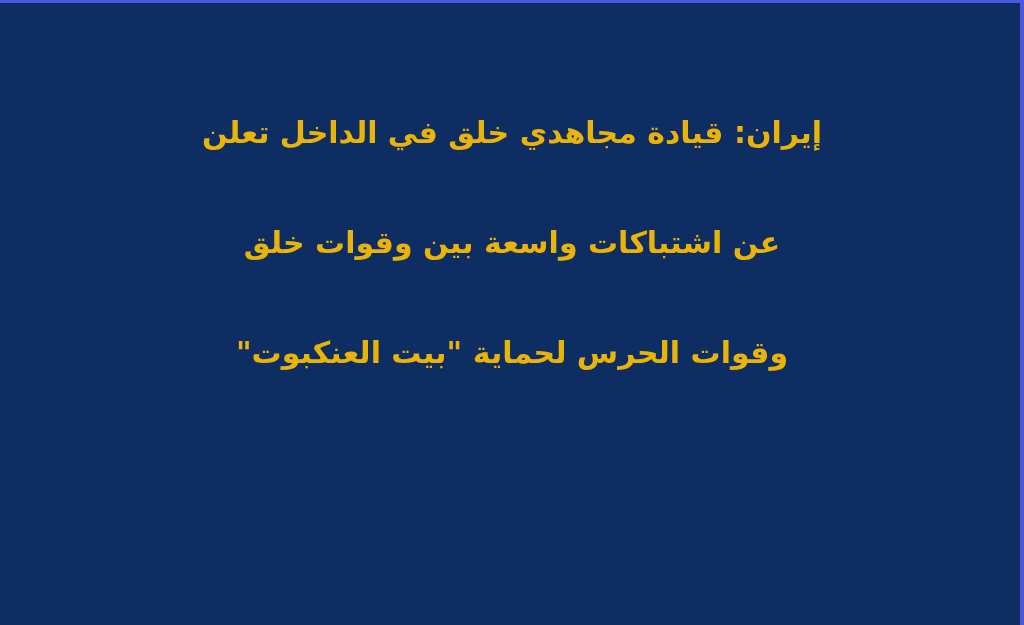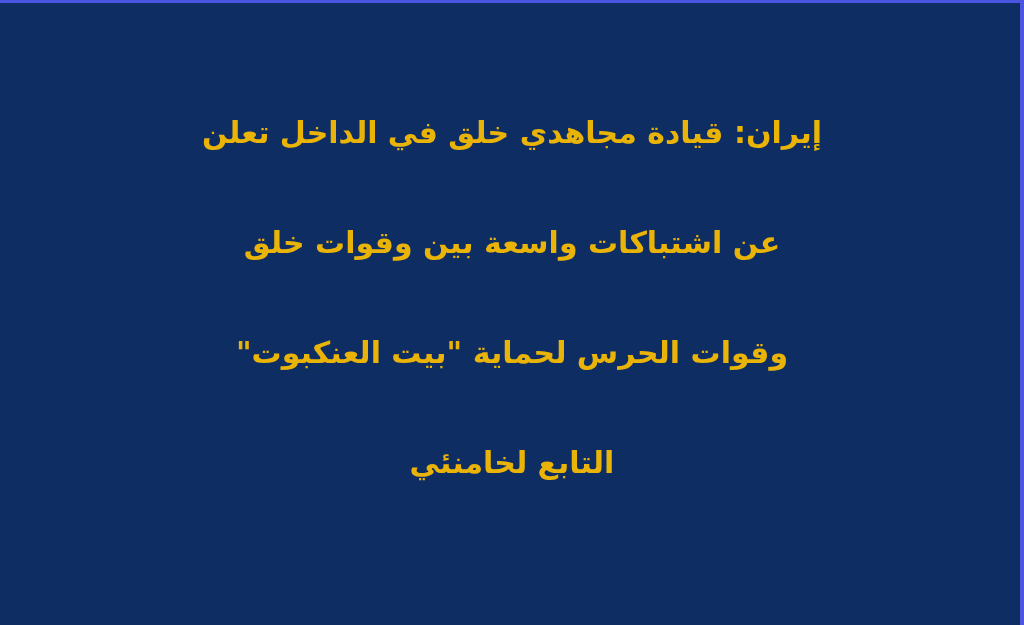--- a/index.html
+++ b/index.html
@@ -81,16 +81,15 @@
 
 <div class="headline-card">
 
   <div class="edge-accent-top"></div>
   <div class="edge-accent-right"></div>
 
   <div class="headline-block">
     <span class="headline-line">إيران: قيادة مجاهدي خلق في الداخل تعلن</span>
     <span class="headline-line">عن اشتباكات واسعة بين وقوات خلق</span>
     <span class="headline-line">وقوات الحرس لحماية "بيت العنكبوت"</span>
-    <span class="headline-line">التابع لخامنئي</span>
   </div>
 
 </div>
 
 </body></html>

